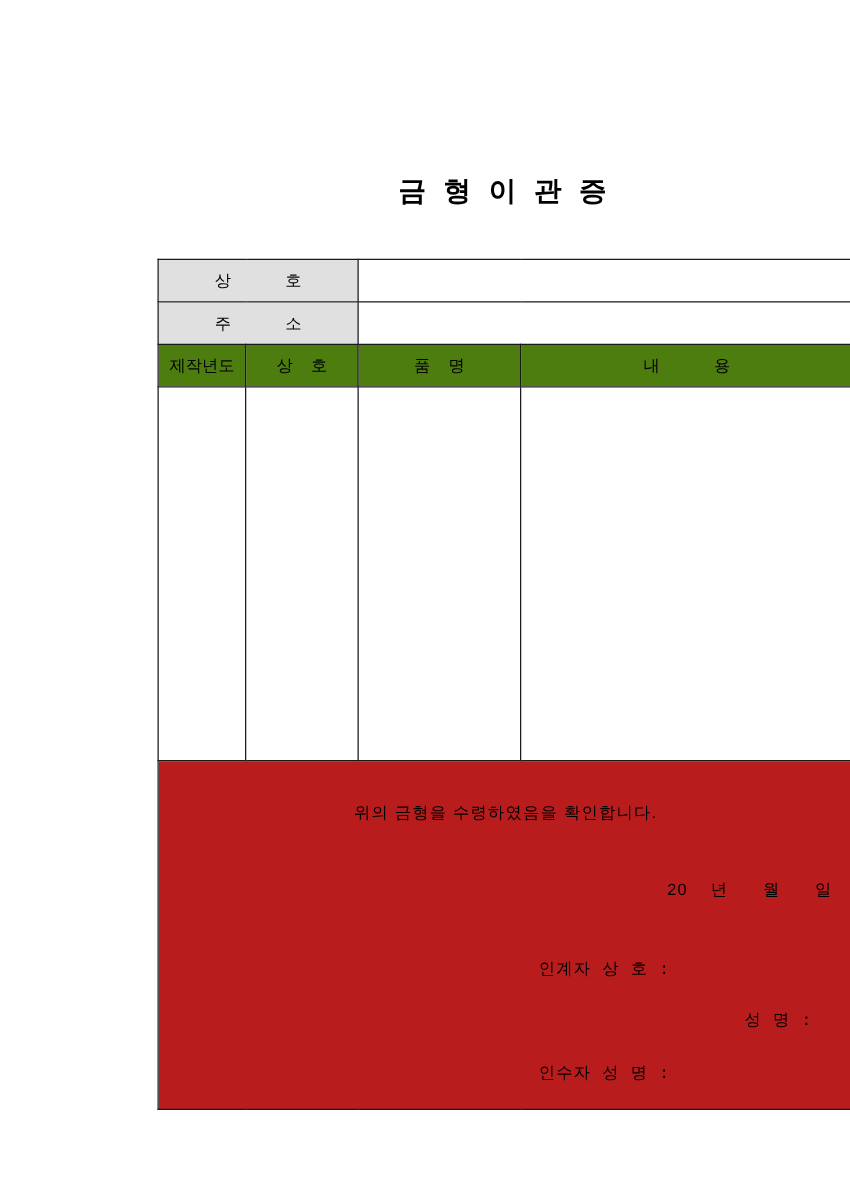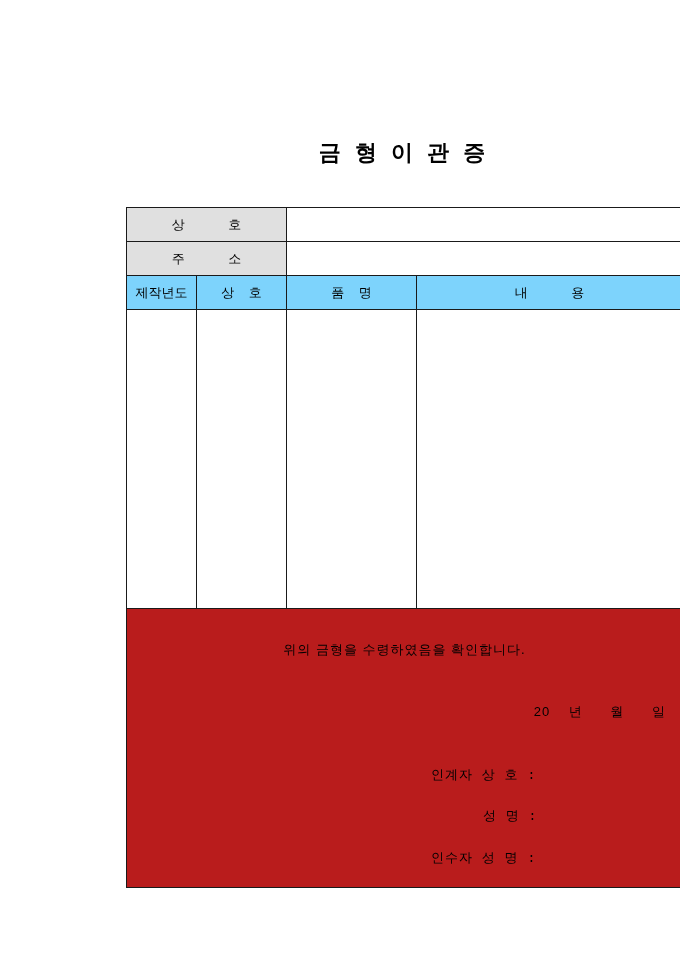--- a/index.html
+++ b/index.html
@@ -47,21 +47,21 @@
     text-align: center;
     white-space: pre;
     height: 34px;
     font-weight: normal;
   }
   td.value {
     background: #ffffff;
     height: 34px;
   }
   td.header {
-    background: #7dd3fc;
+    background: #4d7c0f;
     text-align: center;
     white-space: pre;
     height: 34px;
   }
   tr.body-row td {
     height: 299px;
     background: #ffffff;
     vertical-align: top;
   }
   td.footer-cell {
@@ -89,20 +89,21 @@
     font-size: 13px;
     font-family: Liberation Mono, monospace;
   }
   .sign-line {
     white-space: pre;
     line-height: 25px;
     letter-spacing: 1px;
   }
   .sign-line.indent {
     padding-left: 52px;
+    text-align: right;
   }
   .sign-line.receiver-line {
     margin-top: 17px;
   }
 </style>
 </head>
 <body>
 
 <div class="page">
 

